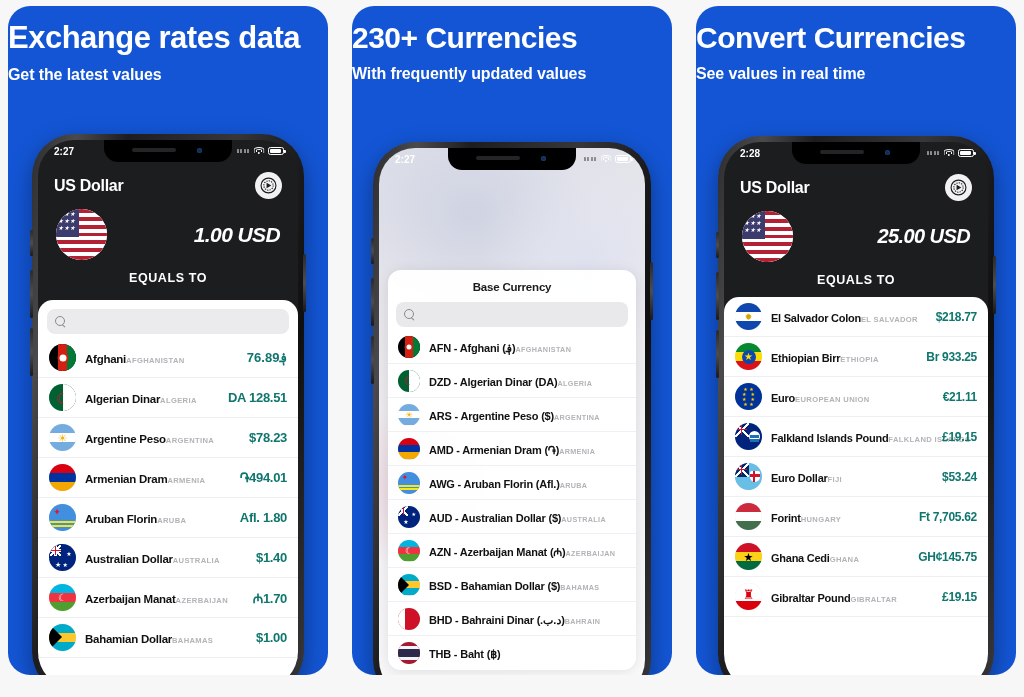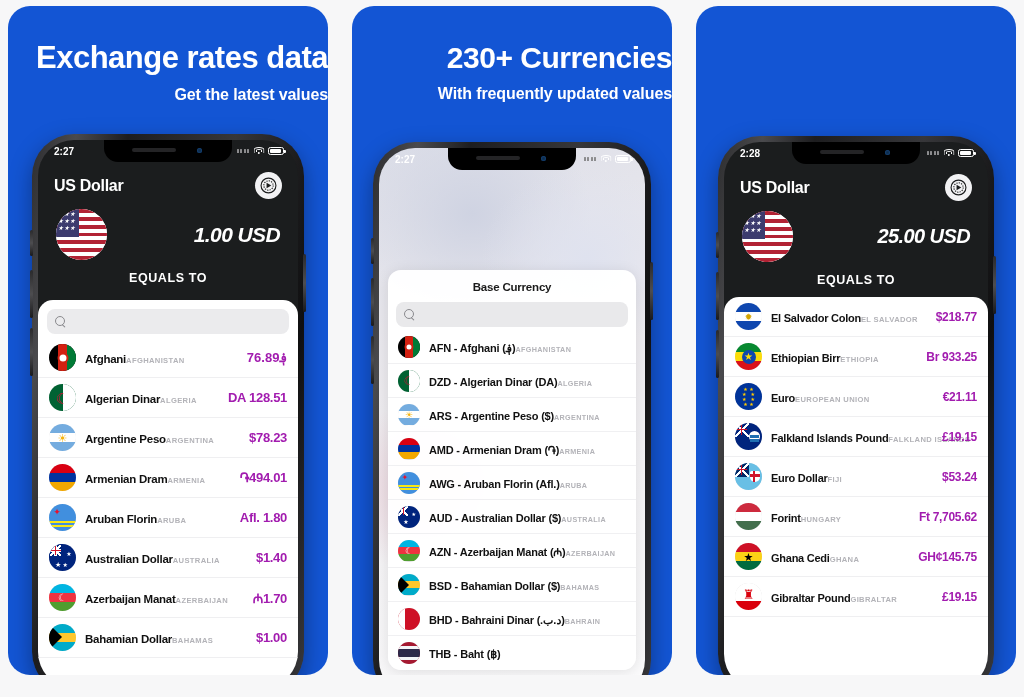--- a/index.html
+++ b/index.html
@@ -16,21 +16,21 @@
   }
   .panel{
     position:relative;
     flex:1 1 0;
     background:#1355d4;
     border-radius:22px;
     overflow:hidden;
   }
 
   
-  .head{ position:relative; padding-top:36px; text-align:right; }
+  .head{ position:relative; padding-top:16px; text-align:left; }
   .head h1{
     color:#fff; font-weight:700; letter-spacing:-0.5px;
     font-size:31px; line-height:1.05; white-space:nowrap;
   }
   .panel.p2 .head h1{ font-size:30px; }
   .panel.p3 .head h1{ font-size:30px; }
   .head h2{
     color:#ffffff; font-weight:700; font-size:16px;
     margin-top:11px; letter-spacing:-0.1px; white-space:nowrap;
   }
@@ -170,21 +170,21 @@
   .row .nm{
     color:#111; font-size:11.5px; font-weight:700; letter-spacing:-.25px;
     white-space:nowrap; overflow:hidden; text-overflow:clip;
   }
   .row .nm.sm{ font-size:9.5px; }
   .row .cty{
     color:#b3b3b8; font-size:7.6px; font-weight:700; letter-spacing:.35px;
     margin-top:1px; white-space:nowrap;
   }
   .row .val{
-    color:#a21caf; font-size:13px; font-weight:700; letter-spacing:-.3px;
+    color:#0f766e; font-size:13px; font-weight:700; letter-spacing:-.3px;
     white-space:nowrap; flex:none; padding-left:4px;
   }
   .panel.p3 .row .val{ font-size:12px; }
   .panel.p3 .row .nm{ font-size:11px; }
 
   
   .blurbg{
     position:absolute; inset:0;
     background:
       radial-gradient(130px 120px at 18% 62%, #e8cfd8 0%, rgba(232,207,216,0) 72%),
@@ -548,20 +548,24 @@
               <span class="txt"><span class="nm">THB - Baht (฿)</span><span class="cty"></span></span>
             </div>
           </div>
 
         </div>
       </div>
     </div>
   </div>
 
   <div class="panel p3">
+    <div class="head">
+      <h1>Convert Currencies</h1>
+      <h2>See values in real time</h2>
+    </div>
 
     <div class="phone-wrap">
       <div class="phone">
         <span class="btn-right"></span>
         <span class="btn-left2"></span>
         <div class="screen">
 
           <div class="notch">
             <span class="spk"></span>
             <span class="cam"></span>

